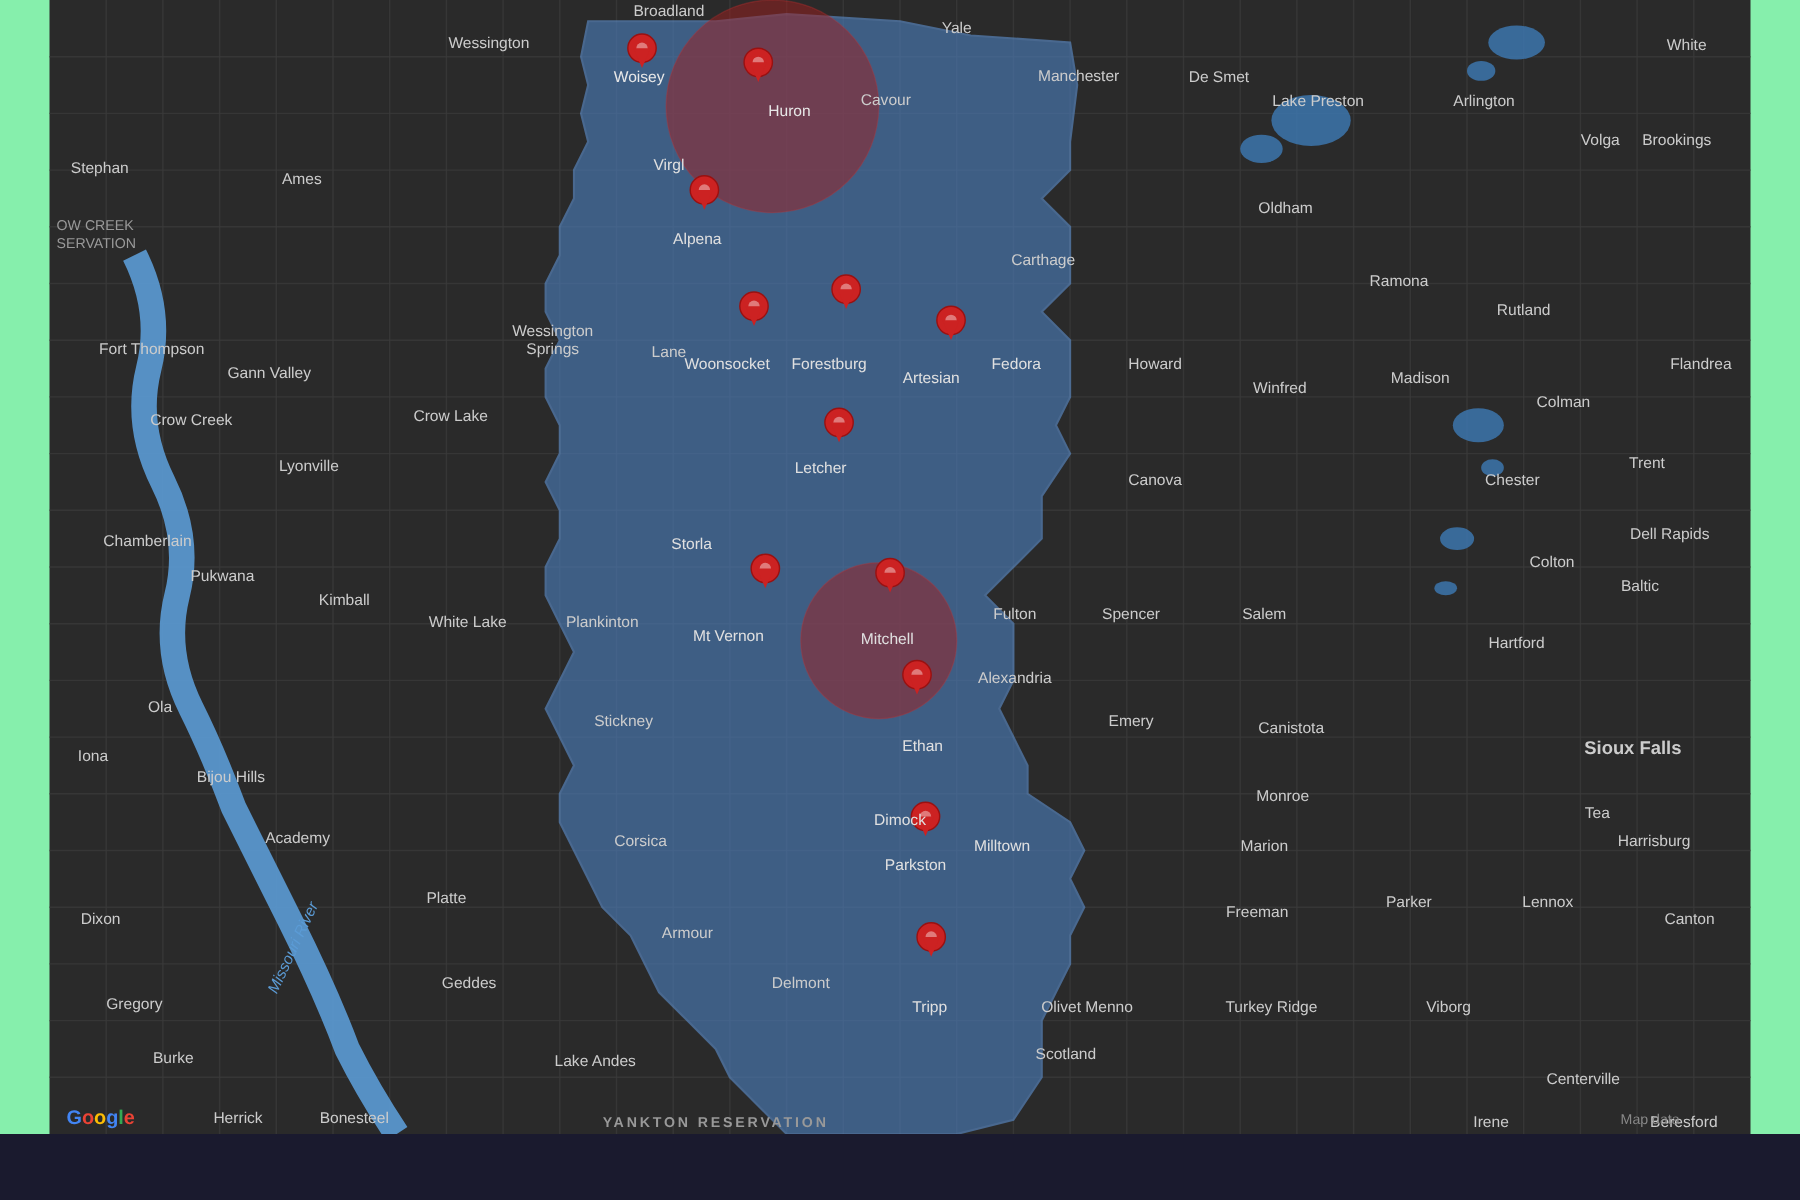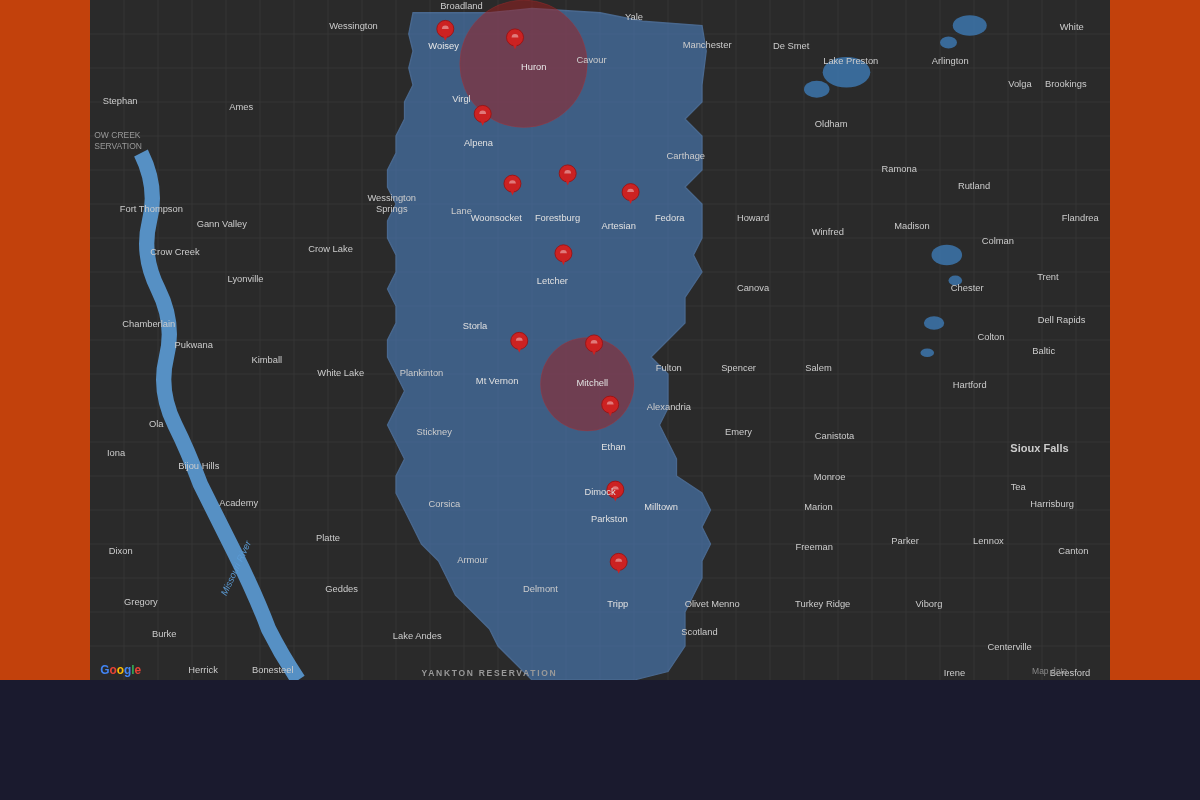--- a/index.html
+++ b/index.html
@@ -1,22 +1,22 @@
 <!DOCTYPE html>
 <html><head>
   <meta charset="utf-8">
   <style>
     * { margin: 0; padding: 0; box-sizing: border-box; }
     body { width: 1200px; height: 800px; overflow: hidden; background: #1a1a2e; font-family: 'Arial', sans-serif; }
 
     #map-container {
       position: relative;
       width: 1200px;
-      height: 680px;
-      background: #c2410c;
+      height: 756px;
+      background: #86efac;
       overflow: hidden;
     }
 
     
     #map-svg {
       position: absolute;
       inset: 0;
       width: 100%;
       height: 100%;
     }

